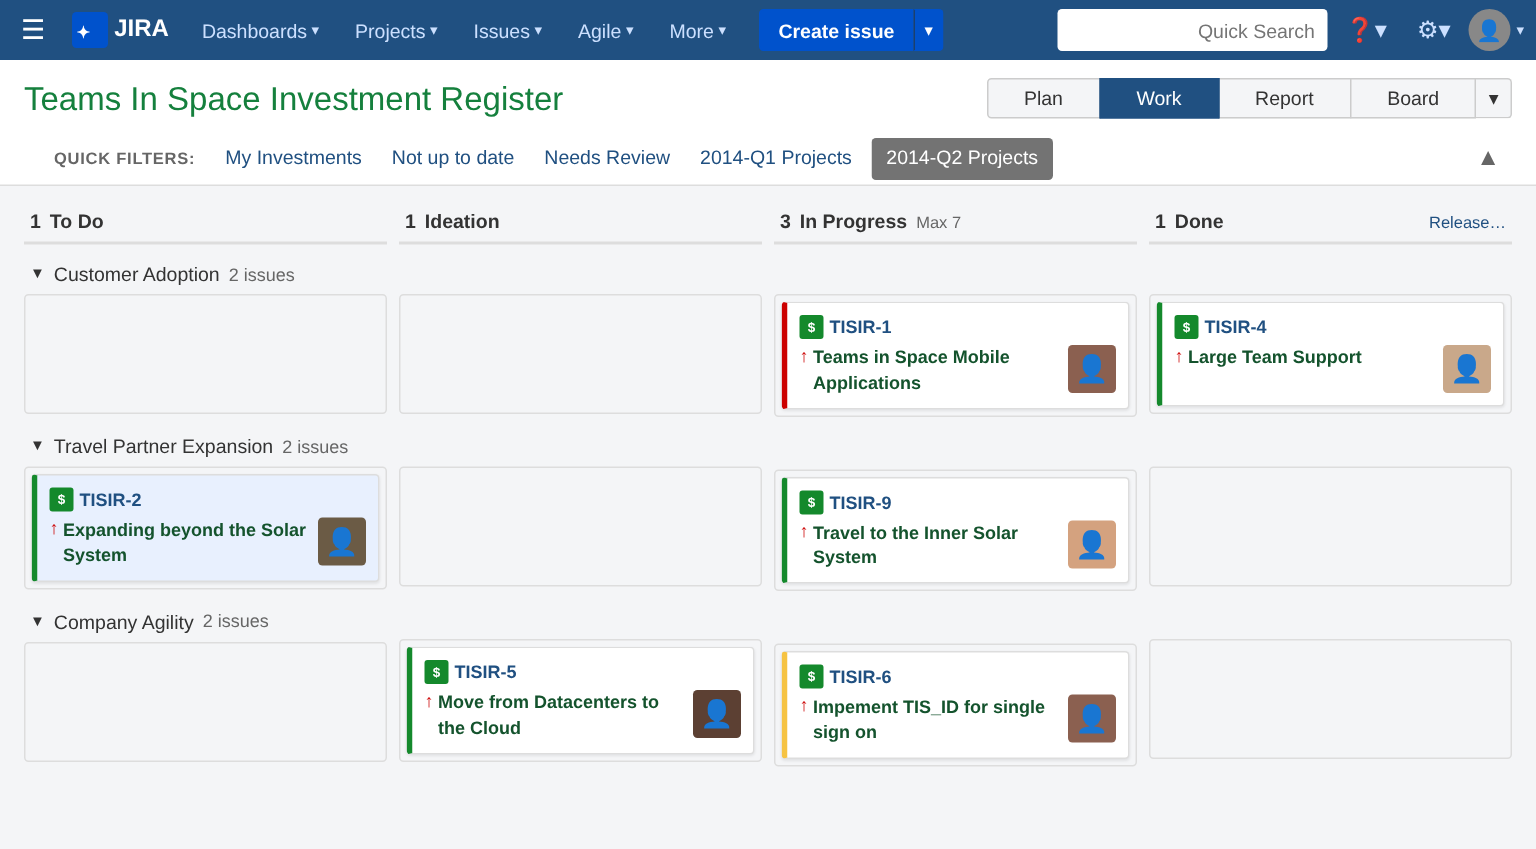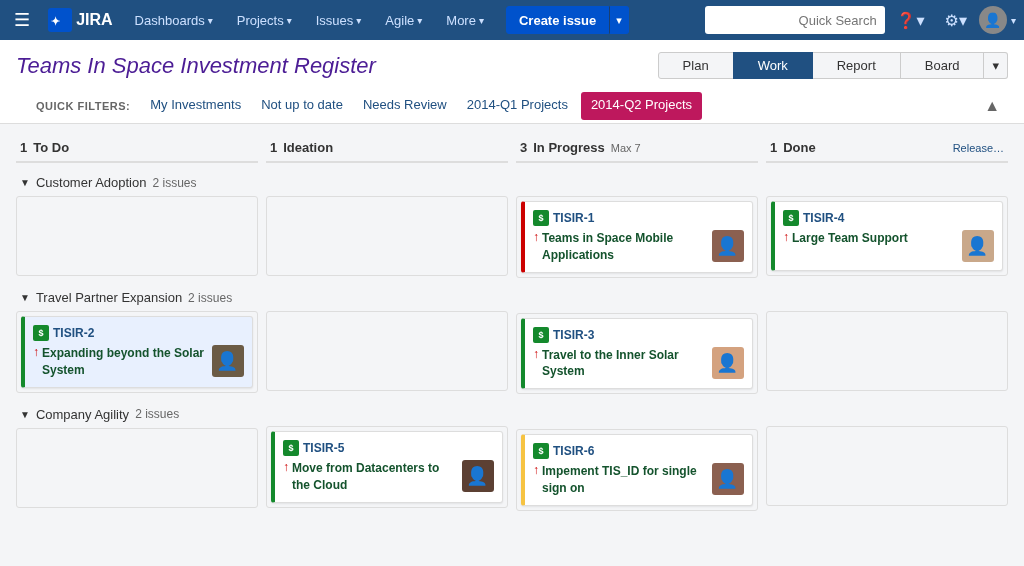--- a/index.html
+++ b/index.html
@@ -110,22 +110,21 @@
     }
     .page-title-row {
       display: flex;
       align-items: center;
       justify-content: space-between;
       margin-bottom: 10px;
     }
     .page-title {
       font-size: 22px;
       font-weight: 300;
-      color: #4c1d95;
-      font-style: italic;
+      color: #15803d;
     }
     .view-buttons {
       display: flex;
       gap: 0;
     }
     .view-btn {
       border: 1px solid #ccc;
       background: #f4f5f7;
       color: #333;
       padding: 5px 24px;
@@ -166,21 +165,21 @@
     }
     .filter-link {
       color: #205081;
       text-decoration: none;
       padding: 8px 10px;
       font-size: 13px;
       cursor: pointer;
       border-bottom: 3px solid transparent;
     }
     .filter-link.active-filter {
-      background: #be185d;
+      background: #737373;
       color: #fff;
       border-radius: 3px;
       padding: 5px 10px;
       margin: 3px 3px;
     }
     .filter-collapse {
       margin-left: auto;
       color: #666;
       font-size: 16px;
       cursor: pointer;
@@ -546,21 +545,21 @@
       <div class="swimlane">
         <div class="swimlane-header" style="visibility:hidden;">
           <span>▼</span>
             <span>placeholder</span>
         </div>
         <div class="swimlane-cell">
           <div class="card card-border-green">
             <div class="card-top">
               <div class="card-id-row">
                 <div class="card-icon">$</div>
-                <span class="card-id">TISIR-3</span>
+                <span class="card-id">TISIR-9</span>
               </div>
             </div>
             <div class="card-body">
               <div class="card-content">
                 <div class="card-priority">
                   <span class="priority-arrow">↑</span>
                   <span class="card-title">Travel to the Inner Solar System</span>
                 </div>
               </div>
               <div class="card-avatar avatar-3">👤</div>

